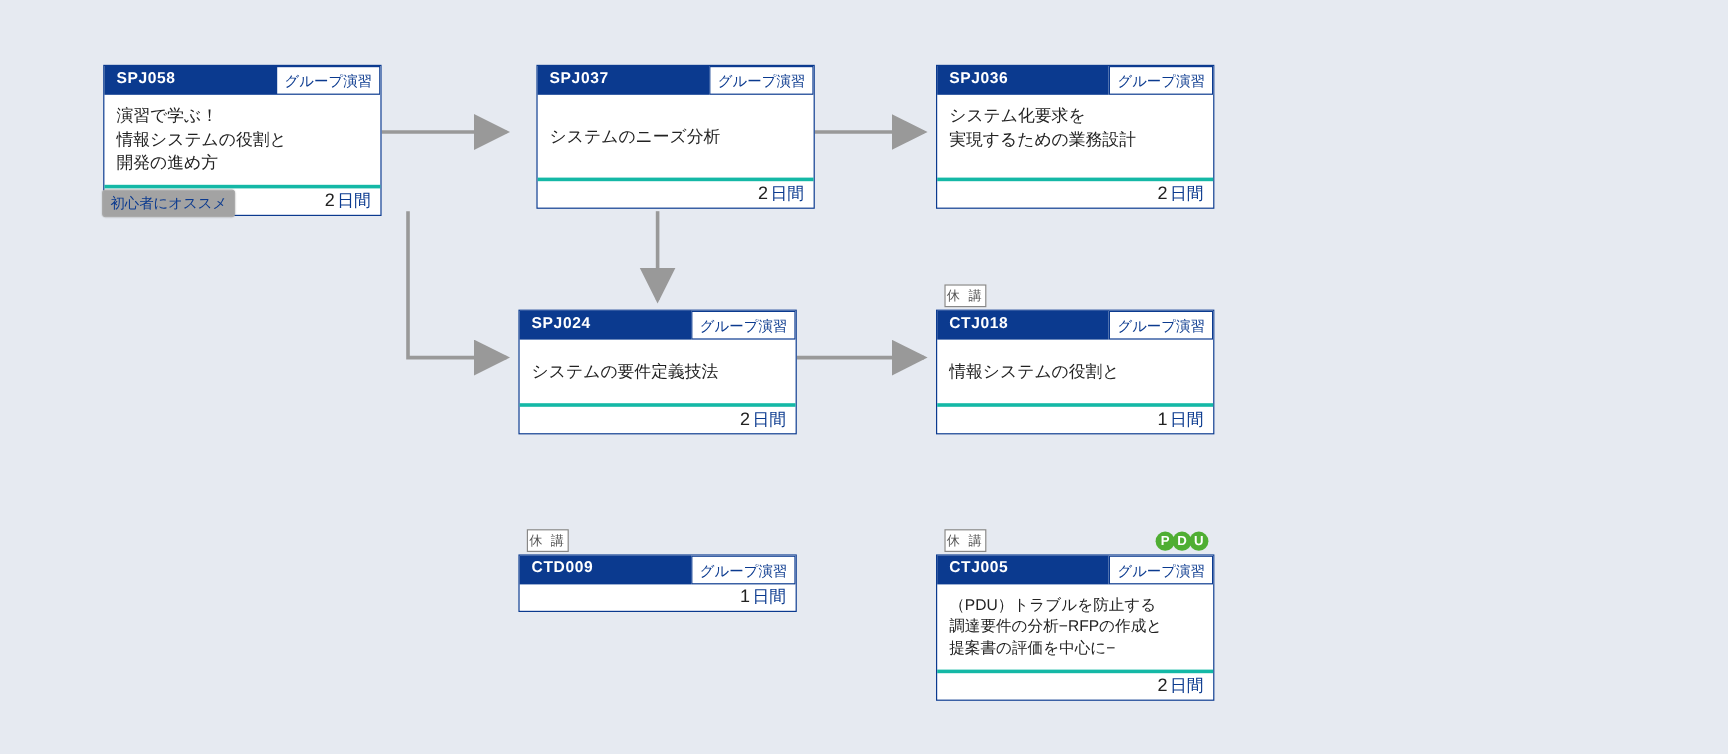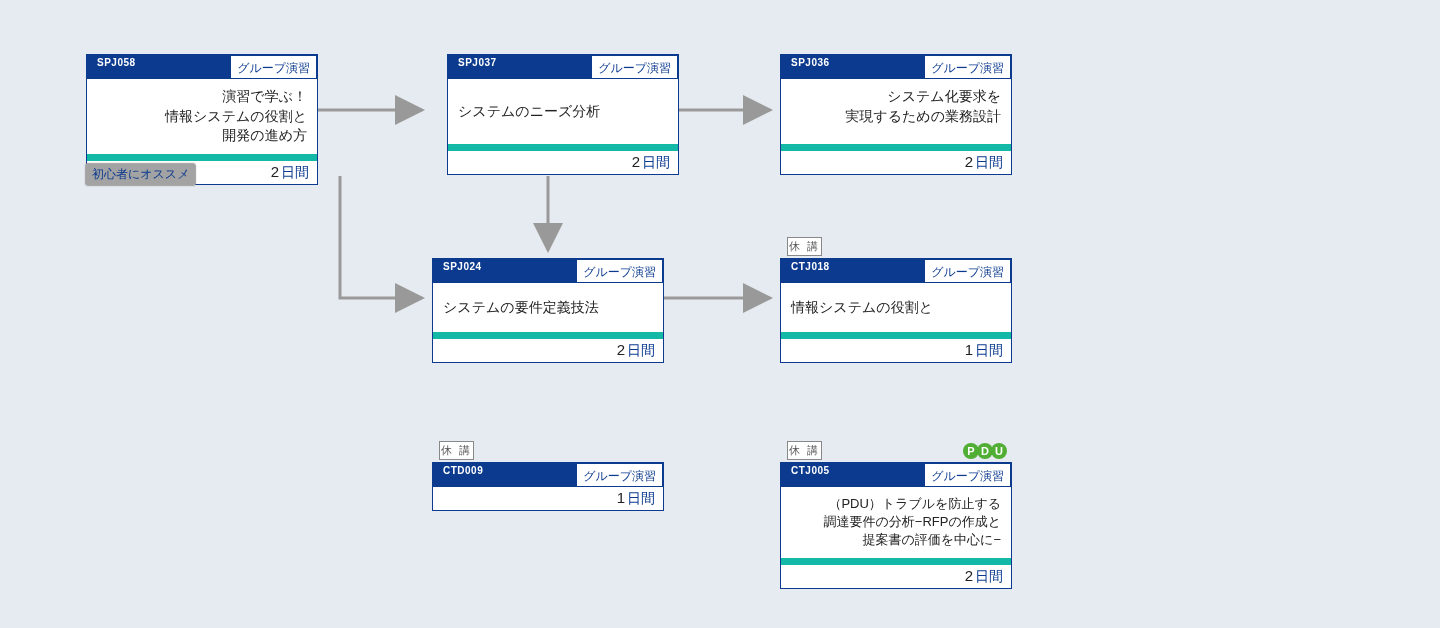--- a/index.html
+++ b/index.html
@@ -19,43 +19,42 @@
   }
   .card-header {
     display: flex;
     align-items: stretch;
     height: 24px;
   }
   .code {
     background: #0b3a8f;
     color: #fff;
     font-weight: 600;
-    font-size: 10px;
+    font-size: 13px;
     padding: 2px 10px 0 10px;
     flex: 1;
     letter-spacing: 0.5px;
   }
   .tag {
     background: #fff;
     color: #0b3a8f;
     border: 1.5px solid #0b3a8f;
     font-size: 12px;
     padding: 2px 6px 0 6px;
     display: flex;
     align-items: center;
     white-space: nowrap;
   }
   .card-body {
     padding: 8px 10px;
     font-size: 14px;
     color: #222;
     line-height: 1.4;
     min-height: 60px;
-    border-bottom: 7px solid #14b8a6;
-    text-align: right;
+    border-bottom: 3px solid #14b8a6;
   }
   .card-footer {
     text-align: right;
     padding: 2px 8px 2px 0;
     font-size: 14px;
     color: #0b3a8f;
   }
   .card-footer .num {
     color: #222;
     font-size: 15px;

